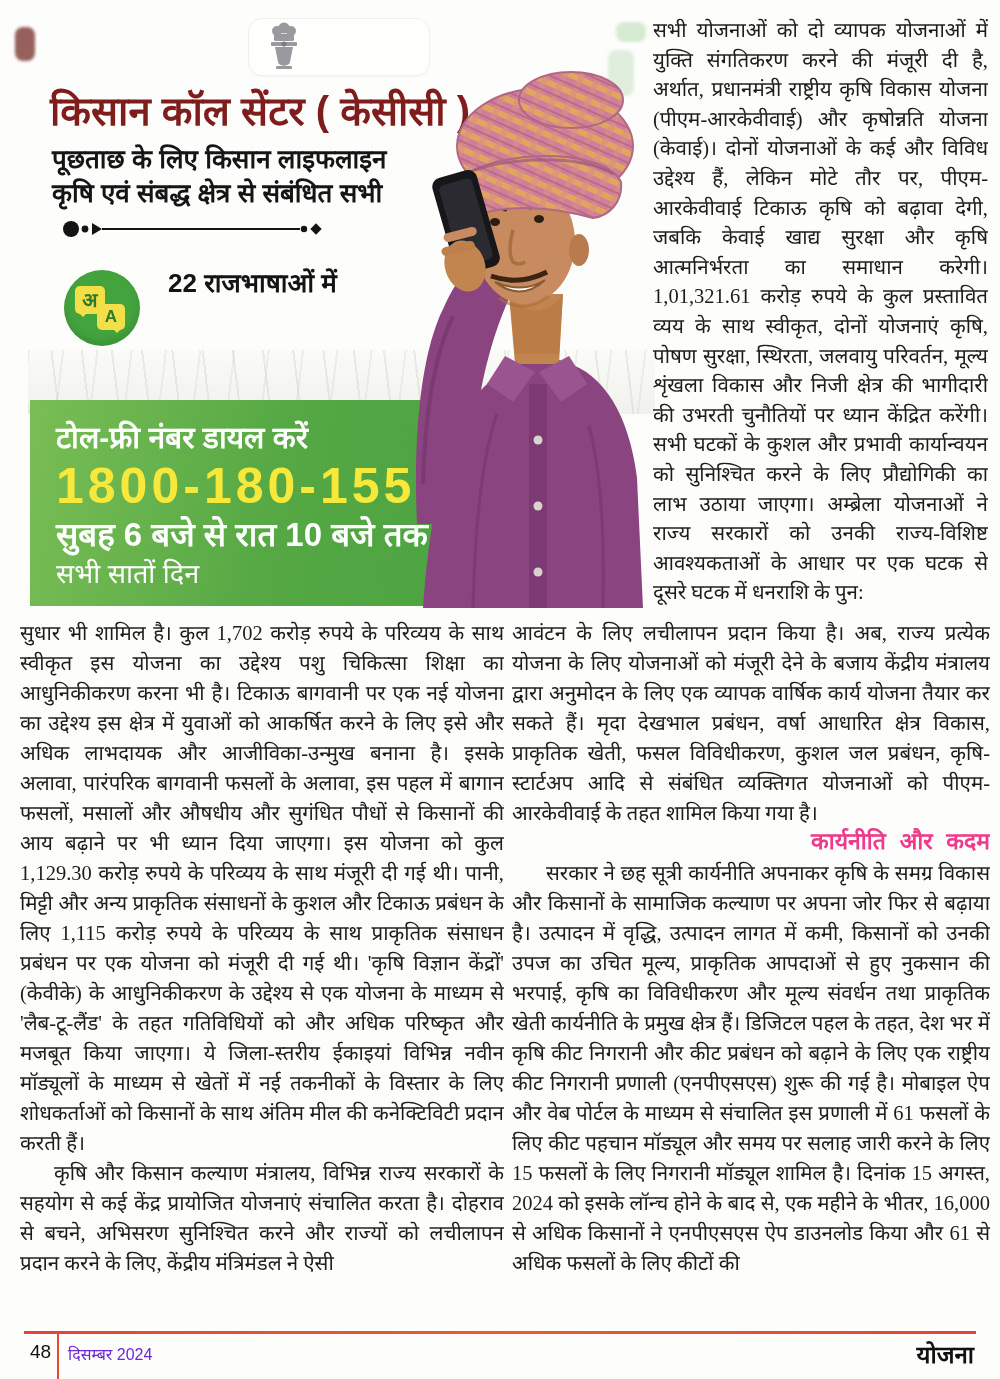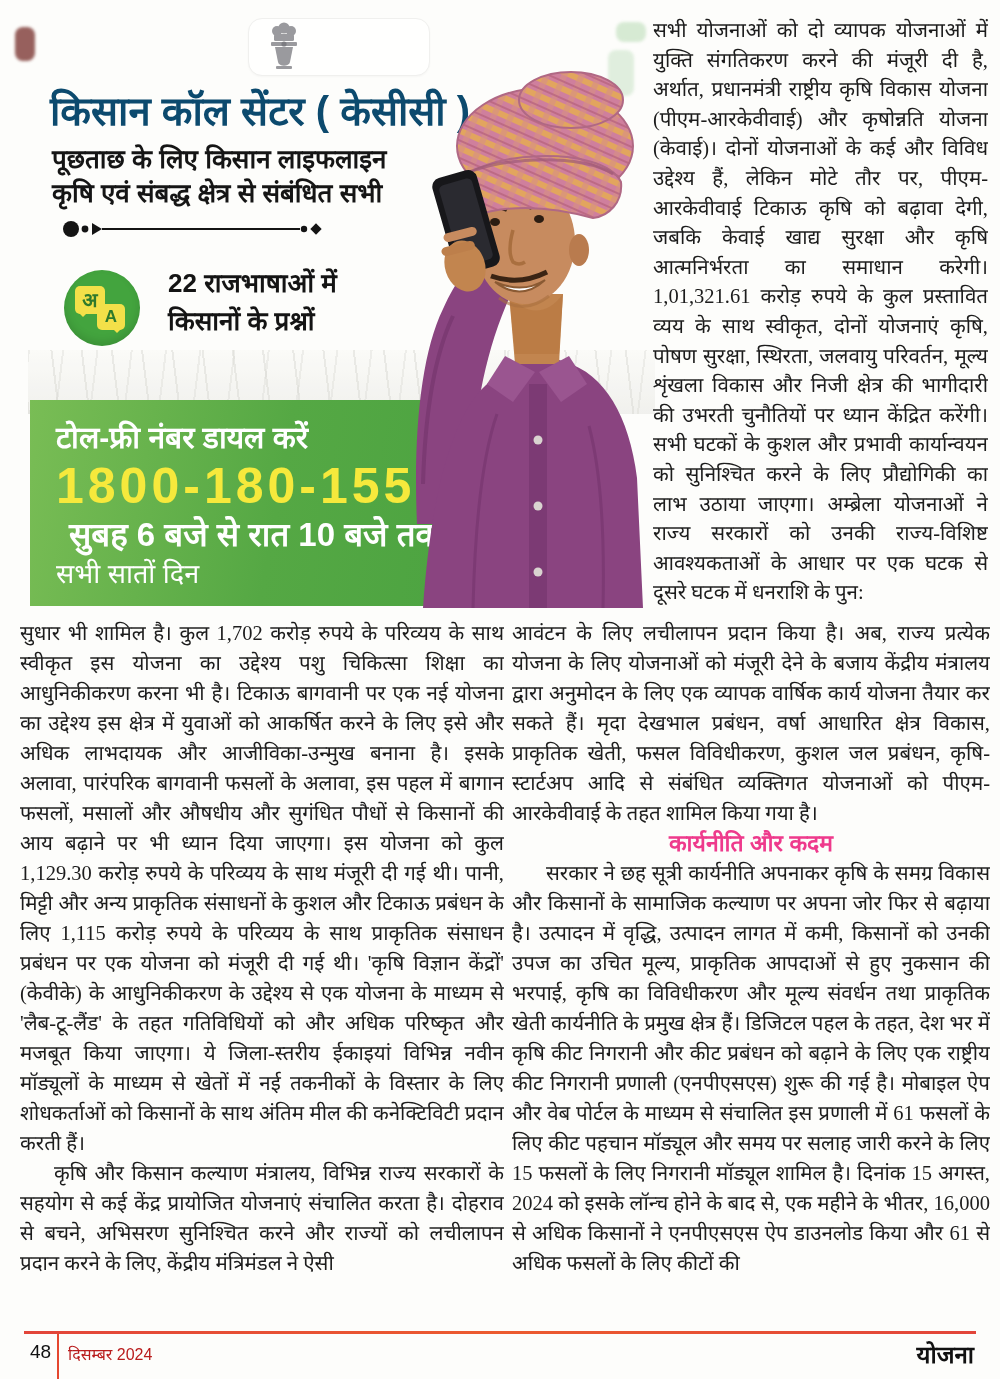--- a/index.html
+++ b/index.html
@@ -21,21 +21,21 @@
   .promo { position:absolute; left:28px; top:14px; width:627px; height:592px; }
   .emblem-card {
     position:absolute; left:220px; top:4px; width:182px; height:58px;
     border:1px solid #f0f0ee; border-radius:14px; background:#fffffe;
     box-shadow:0 1px 2px rgba(0,0,0,0.03);
   }
   .emblem { position:absolute; left:238px; top:8px; width:36px; height:50px; }
   .promo-title {
     position:absolute; left:22px; top:74px; width:600px;
     font-family:"Liberation Sans","DejaVu Sans",sans-serif;
-    font-weight:bold; font-size:40px; line-height:46px; color:#0c4a6e;
+    font-weight:bold; font-size:40px; line-height:46px; color:#7f1d1d;
     white-space:nowrap;
   }
   .promo-sub {
     position:absolute; left:24px; top:128px; width:470px;
     font-family:"Liberation Sans","DejaVu Sans",sans-serif;
     font-weight:bold; font-size:26px; line-height:34px; color:#151515;
   }
   .deco { position:absolute; left:34px; top:204px; width:260px; height:22px; }
   .lang-row { position:absolute; left:36px; top:250px; width:420px; }
   .translate-badge {
@@ -47,61 +47,61 @@
     font-family:"Liberation Sans","DejaVu Sans",sans-serif; font-weight:bold;
     color:#2f7a2c; text-align:center;
   }
   .bubble-a1 { left:11px; top:16px; width:30px; height:28px; font-size:20px; line-height:28px; }
   .bubble-a1:after { content:""; position:absolute; left:4px; bottom:-7px; border:4px solid transparent; border-top-color:#f3e049; }
   .bubble-a2 { left:33px; top:34px; width:28px; height:26px; font-size:17px; line-height:26px; }
   .bubble-a2:after { content:""; position:absolute; right:4px; bottom:-7px; border:4px solid transparent; border-top-color:#f3e049; }
   .lang-text {
     position:absolute; left:104px; top:0;
     font-family:"Liberation Sans","DejaVu Sans",sans-serif;
-    font-weight:bold; font-size:26px; line-height:38px; color:#141414; white-space:nowrap;
+    font-weight:bold; font-size:26px; line-height:38px; color:#141414; white-space:nowrap;text-align:center;
   }
   .field-strip {
     position:absolute; left:0; top:336px; width:627px; height:64px;
     background:
       repeating-linear-gradient(83deg, rgba(205,205,198,.45) 0 2px, transparent 2px 30px),
       repeating-linear-gradient(97deg, rgba(205,205,198,.35) 0 2px, transparent 2px 34px),
       linear-gradient(#fbfbf8, #eeeeea);
     opacity:.8;
   }
   .green-box {
     position:absolute; left:2px; top:386px; width:553px; height:206px;
     background:linear-gradient(100deg,#79bd55 0%, #55a844 45%, #47a13f 100%);
     padding:18px 0 0 26px;
   }
   .tf-label { font-family:"Liberation Sans","DejaVu Sans",sans-serif; font-weight:600; font-size:30px; color:#ffffff; line-height:40px; }
   .tf-number { font-family:"Liberation Sans","DejaVu Sans",sans-serif; font-weight:bold; font-size:50px; color:#f6e93c; letter-spacing:4px; line-height:56px; }
-  .tf-hours { font-family:"Liberation Sans","DejaVu Sans",sans-serif; font-weight:bold; font-size:33px; color:#ffffff; line-height:42px;margin-left:13px; }
+  .tf-hours { font-family:"Liberation Sans","DejaVu Sans",sans-serif; font-weight:bold; font-size:33px; color:#ffffff; line-height:42px; }
   .tf-days { font-family:"Liberation Sans","DejaVu Sans",sans-serif; font-weight:500; font-size:27px; color:#ffffff; line-height:36px; }
 
   
   .farmer { position:absolute; left:413px; top:54px; width:234px; height:554px; }
 
   
   .col { position:absolute; text-align:justify; color:#1c1c1c; }
   .col p { text-align:justify; }
   .col-top-right { left:653px; top:16px; width:335px; height:600px; font-size:20.5px; line-height:29.6px; overflow:hidden; }
   .col-left  { left:20px;  top:618px; width:484px; height:700px; font-size:20.5px; line-height:30px; overflow:hidden; }
   .col-right { left:512px; top:618px; width:478px; height:700px; font-size:20.5px; line-height:30px; overflow:hidden; }
   .indent { text-indent:34px; }
   .strategy-heading {
-    font-family:Liberation Sans, sans-serif;
-    font-weight:bold; font-size:23px; line-height:30px; color:#ee3a8c; text-align:center;
+    font-family:Liberation Mono, monospace;
+    font-weight:bold; font-size:23px; line-height:30px; color:#ee3a8c; text-align:right;
   }
 
   
   .footer-rule { position:absolute; left:24px; top:1331px; width:952px; height:3px;
     background:linear-gradient(90deg,#e2453a,#ec5b2f 50%,#e2453a); }
   .footer-vline { position:absolute; left:57px; top:1334px; width:2px; height:45px; background:#e5472f; }
   .page-number { position:absolute; left:30px; top:1341px; font-family:"Liberation Sans","DejaVu Sans",sans-serif; font-size:19px; color:#111; }
-  .issue-date { position:absolute; left:68px; top:1343px; font-family:"Liberation Sans","DejaVu Sans",sans-serif; font-size:16px; color:#b91c1c; }
+  .issue-date { position:absolute; left:68px; top:1343px; font-family:"Liberation Sans","DejaVu Sans",sans-serif; font-size:16px; color:#6d28d9; }
   .magazine-title { position:absolute; right:26px; top:1337px; font-weight:bold; font-size:24px; color:#111;margin-left:24px; }
 </style>
 </head>
 <body>
 
 <div class="page">
 
   <div class="smudge smudge-red"></div>
   <div class="smudge smudge-green1"></div>
   <div class="smudge smudge-green2"></div>
@@ -139,21 +139,20 @@
       </g>
     </svg>
 
     <div class="lang-row">
       <div class="translate-badge">
         <div class="bubble bubble-a1">अ</div>
         <div class="bubble bubble-a2">A</div>
       </div>
       <div class="lang-text">
         <div>22 राजभाषाओं में</div>
-        <div>किसानों के प्रश्नों</div>
       </div>
     </div>
 
     <div class="field-strip"></div>
 
     <div class="green-box">
       <div class="tf-label">टोल-फ्री नंबर डायल करें</div>
       <div class="tf-number">1800-180-1551</div>
       <div class="tf-hours">सुबह 6 बजे से रात 10 बजे तक</div>
       <div class="tf-days">सभी सातों दिन</div>

